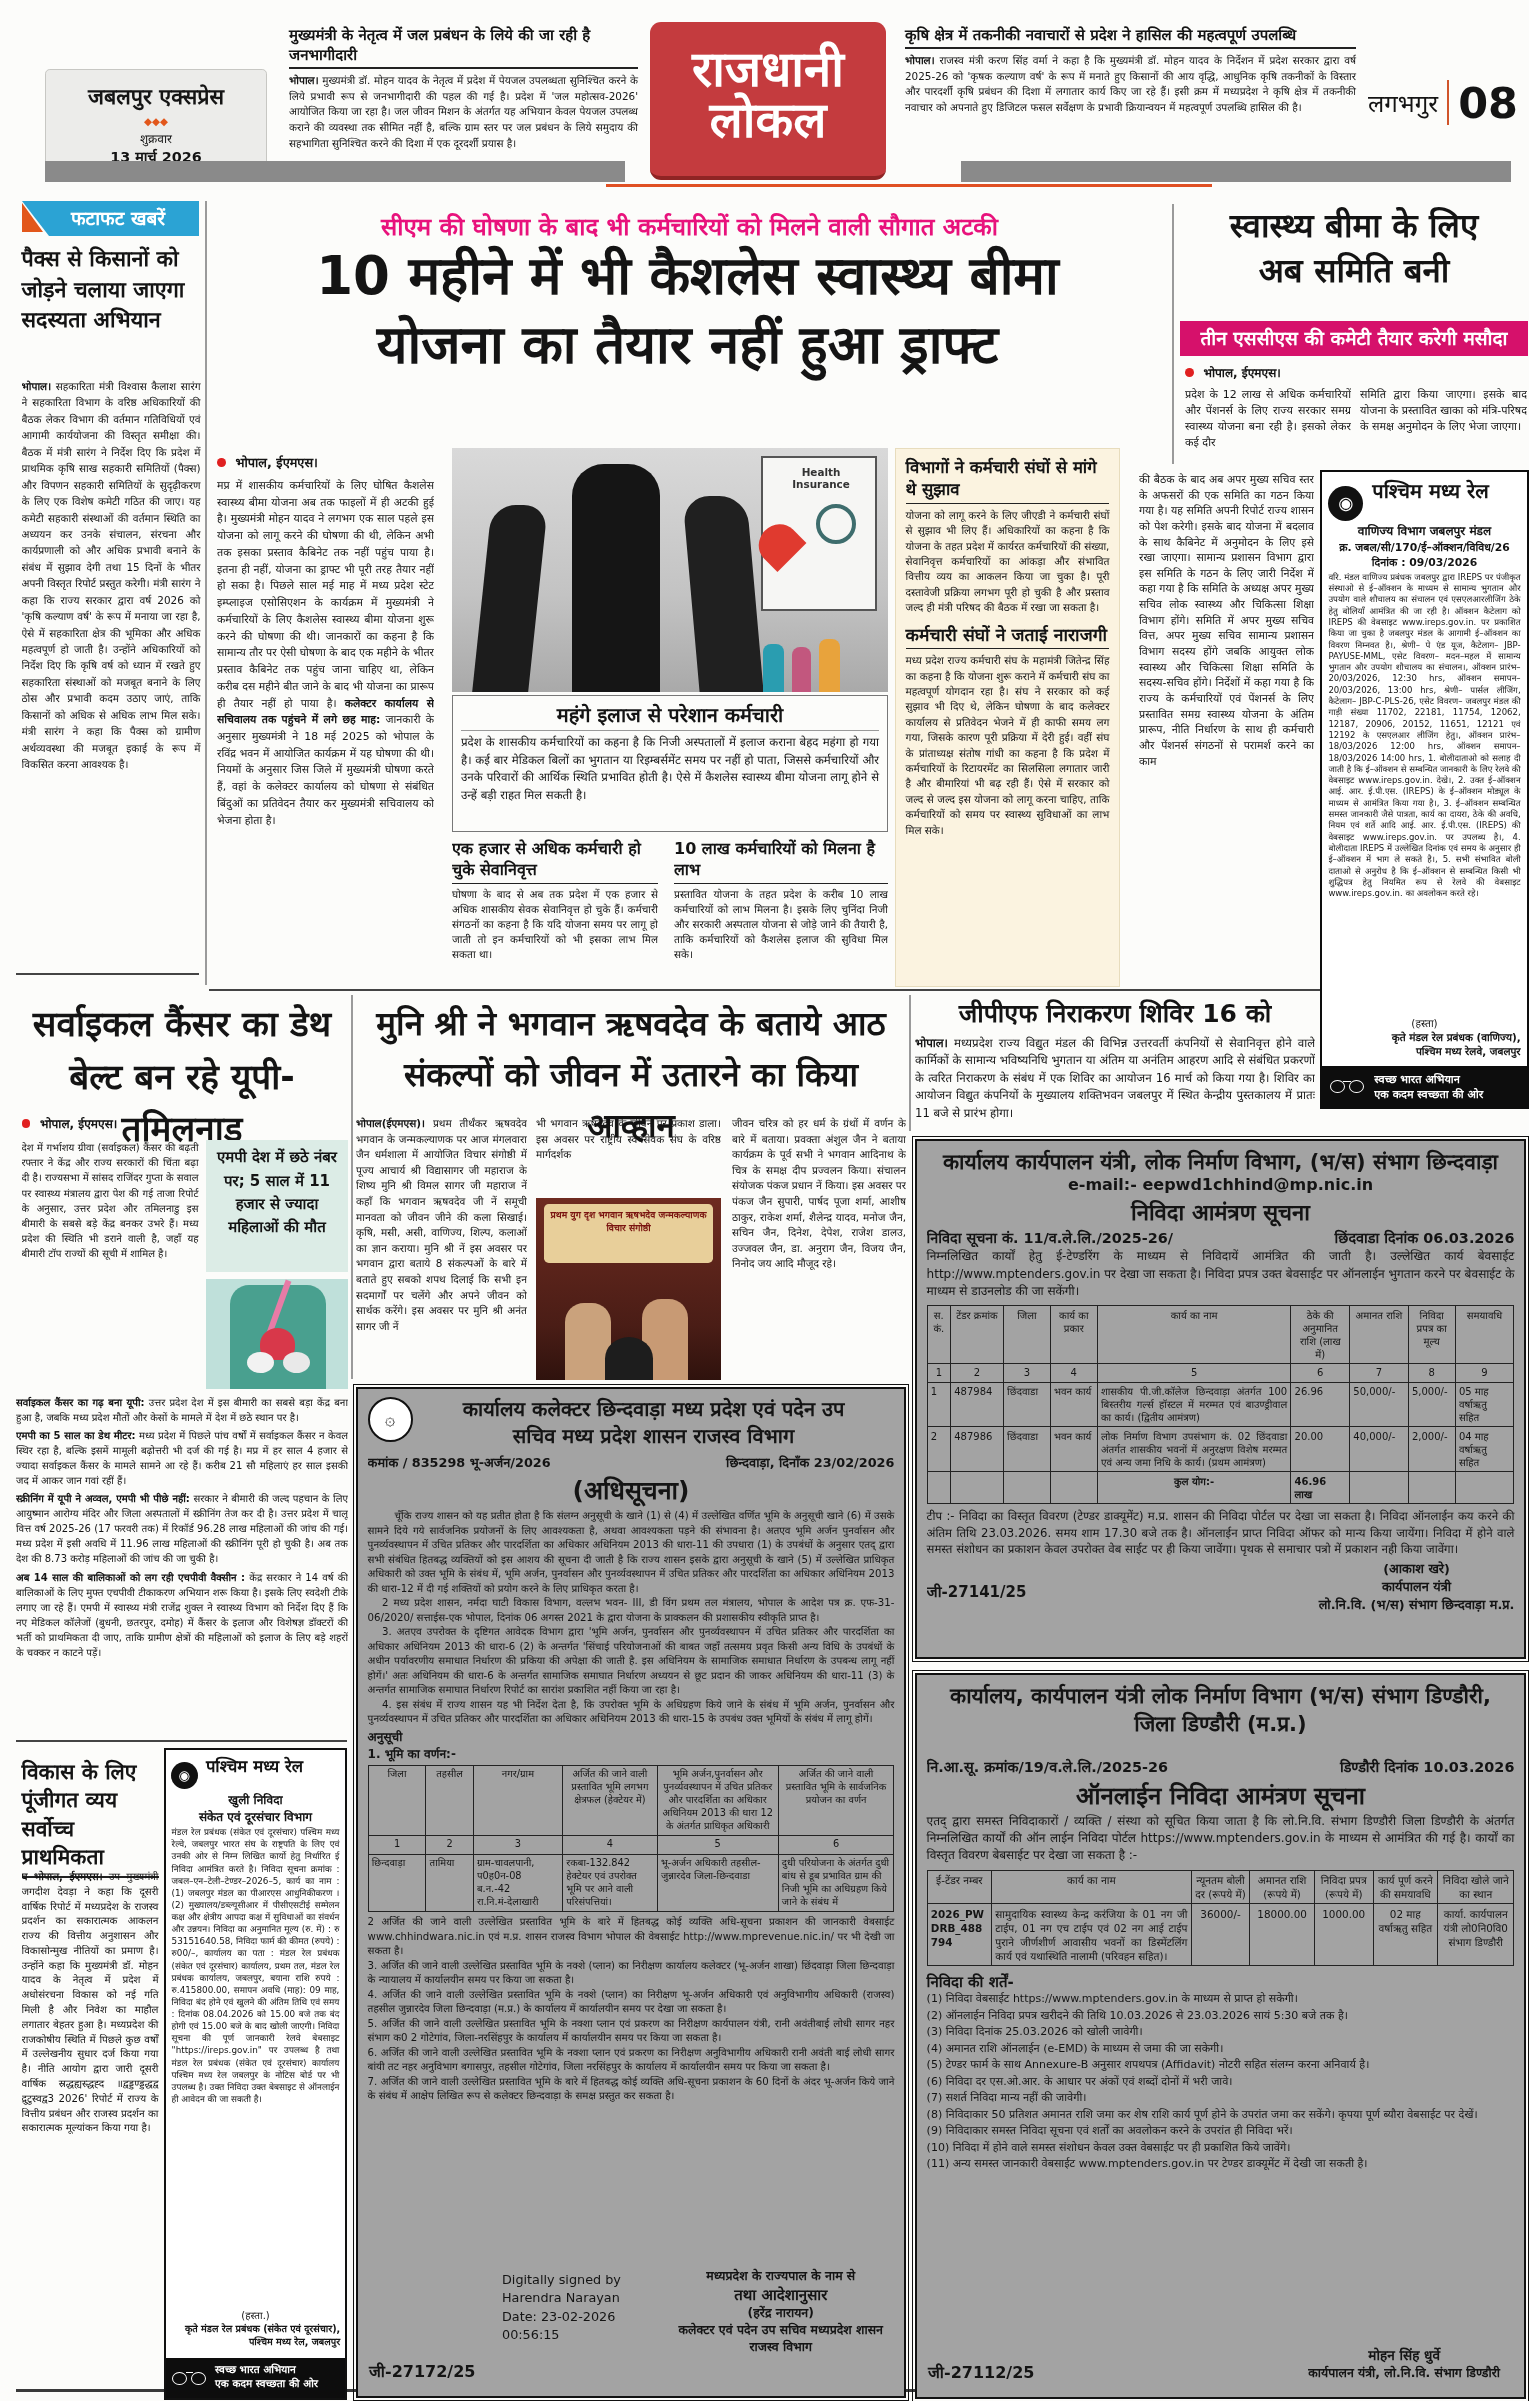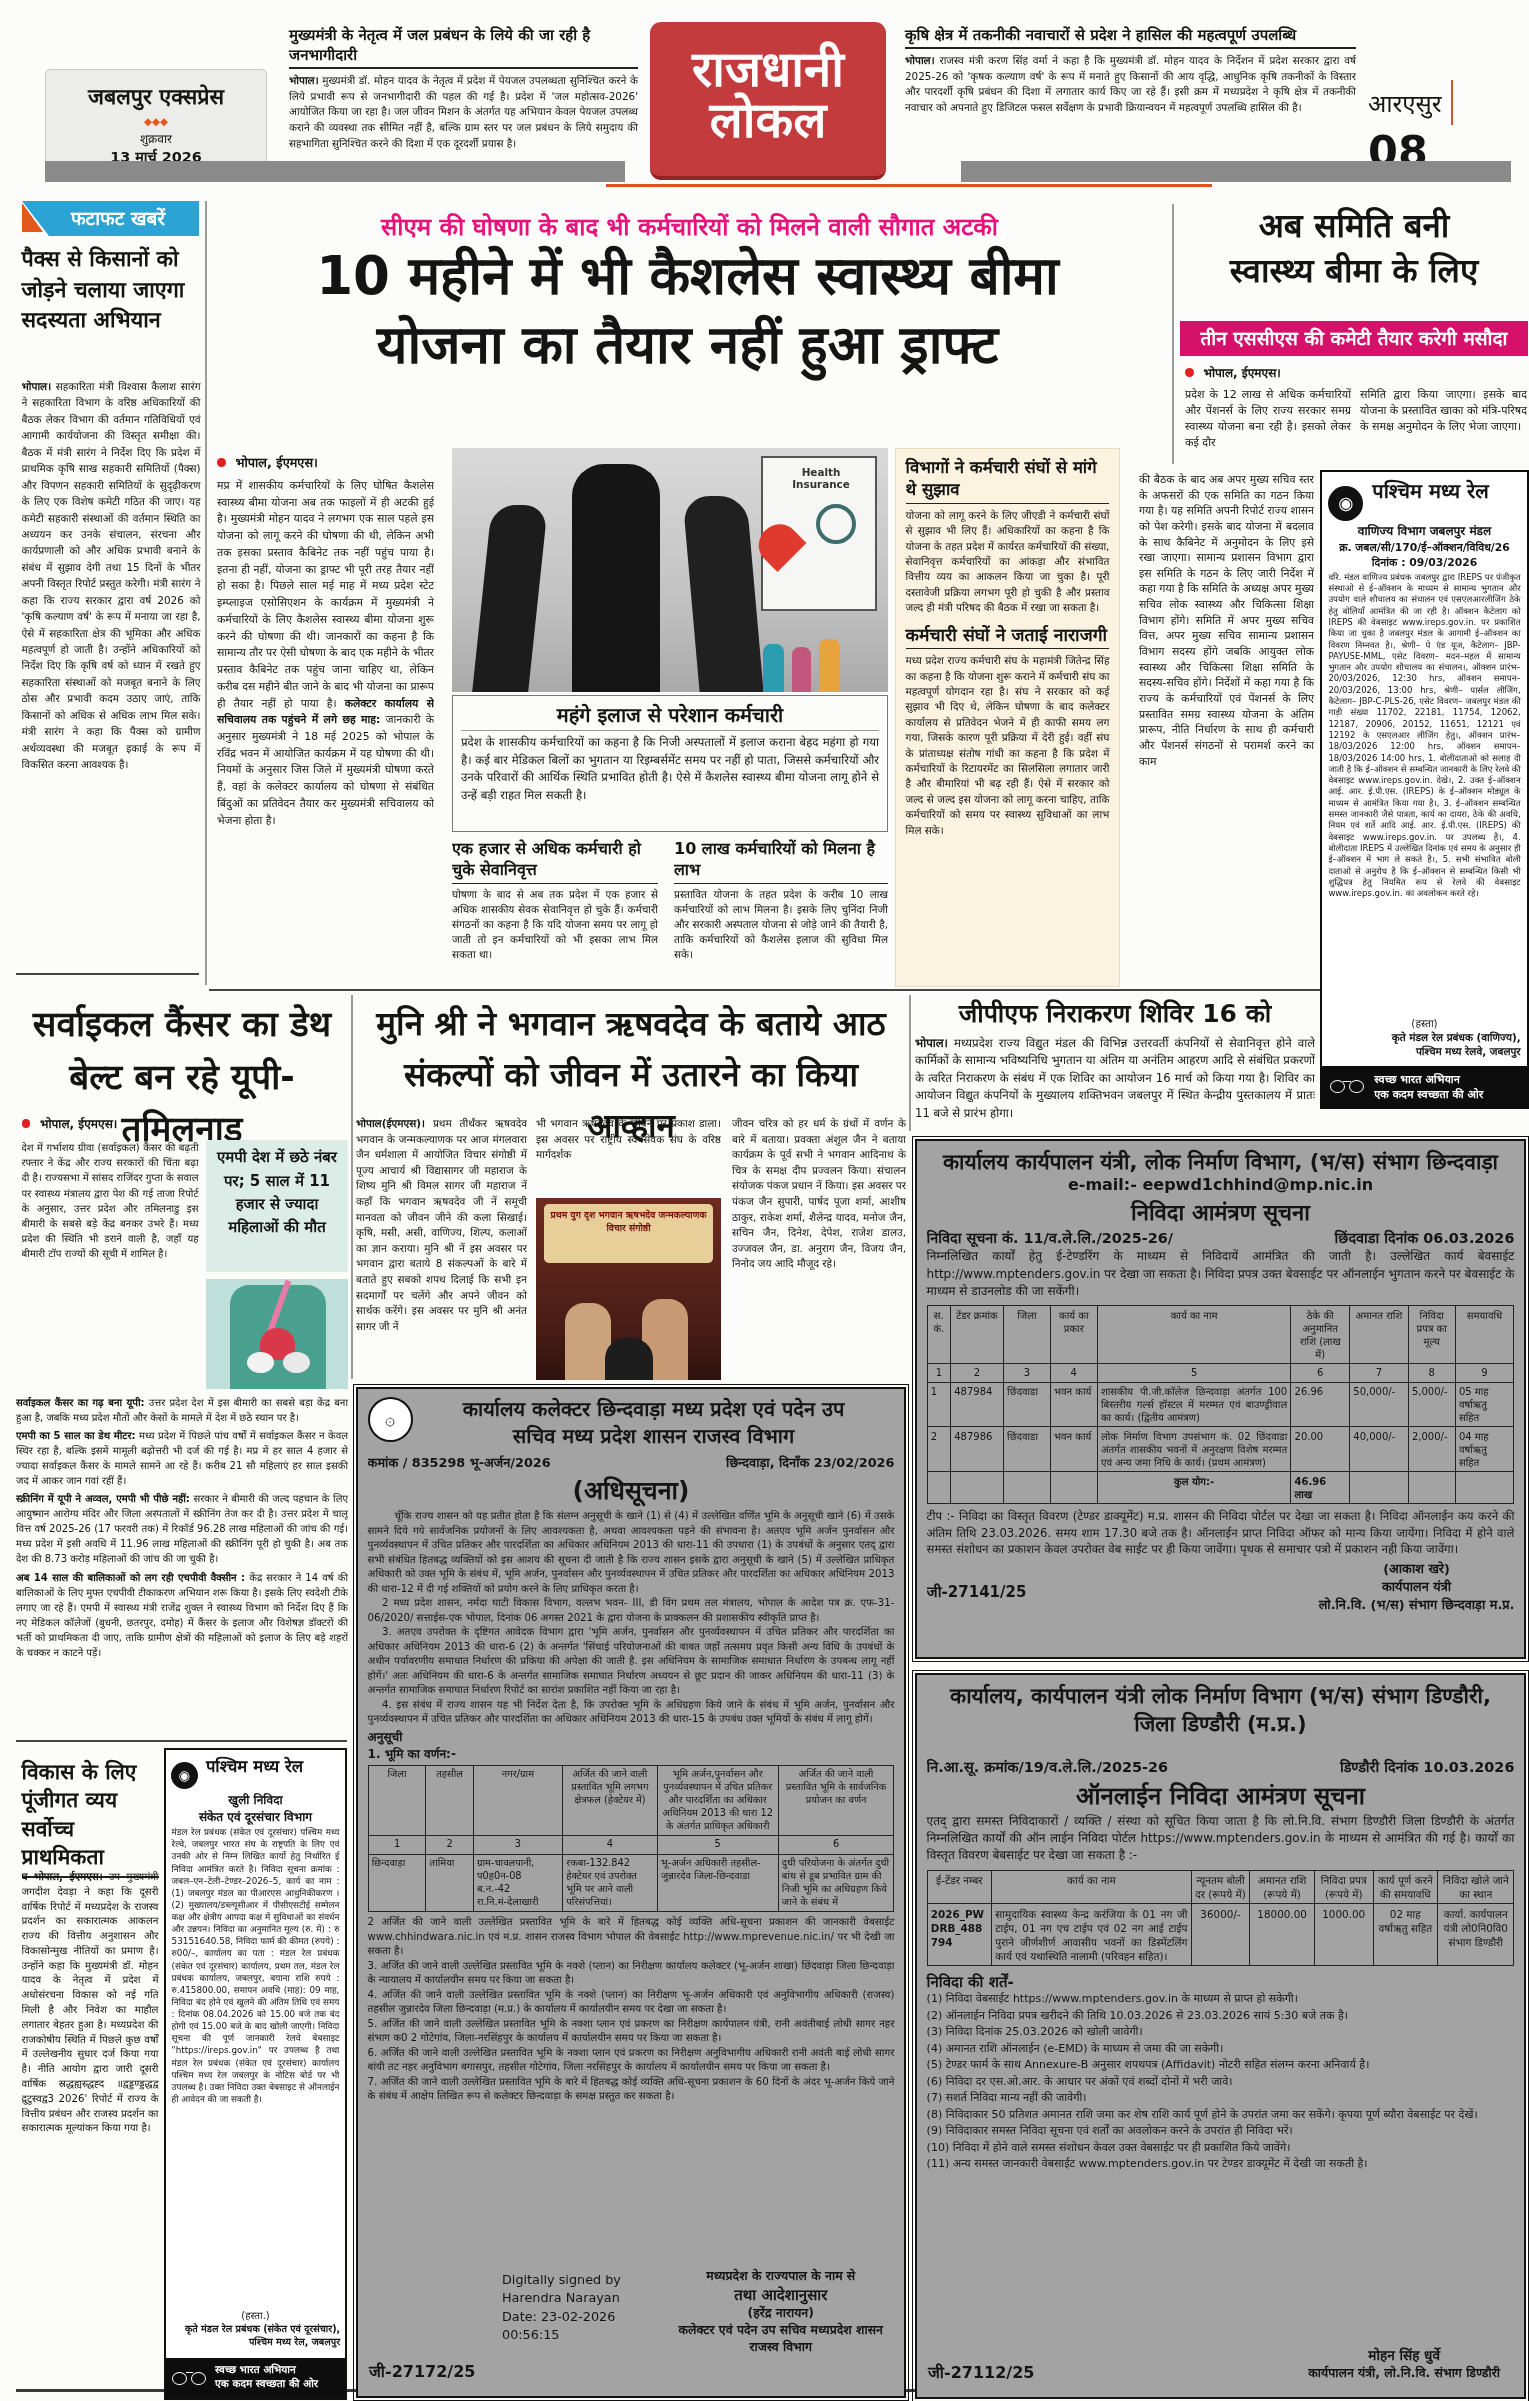--- a/index.html
+++ b/index.html
@@ -60,21 +60,21 @@
 
   <div class="abs" style="left:905px;top:24px;width:451px;">
     <div class="b" style="font-size:15px;border-bottom:2px solid #222;padding-bottom:3.2px;margin-bottom:4px;">कृषि क्षेत्र में तकनीकी नवाचारों से प्रदेश ने हासिल की महत्वपूर्ण उपलब्धि</div>
     <div class="smallcol" style="font-size:10.4px;">
       <span class="b">भोपाल।</span>
       <span>राजस्व मंत्री करण सिंह वर्मा ने कहा है कि मुख्यमंत्री डॉ. मोहन यादव के निर्देशन में प्रदेश सरकार द्वारा वर्ष 2025-26 को 'कृषक कल्याण वर्ष' के रूप में मनाते हुए किसानों की आय वृद्धि, आधुनिक कृषि तकनीकों के विस्तार और पारदर्शी कृषि प्रबंधन की दिशा में लगातार कार्य किए जा रहे हैं। इसी क्रम में मध्यप्रदेश ने कृषि क्षेत्र में तकनीकी नवाचार को अपनाते हुए डिजिटल फसल सर्वेक्षण के प्रभावी क्रियान्वयन में महत्वपूर्ण उपलब्धि हासिल की है।</span>
     </div>
   </div>
 
   <div class="abs" style="left:1368px;top:80px;width:151px;">
-    <span style="font-size:24px;vertical-align:top;line-height:48px;">आरएसुर</span>
+    <span style="font-size:24px;vertical-align:top;line-height:48px;">लगभगुर</span>
     <span style="display:inline-block;width:2.4px;height:45px;background:#d0542a;margin:0 4.8px;vertical-align:top;"></span>
     <span class="b" style="font-size:43px;vertical-align:top;line-height:46px;">08</span>
   </div>
   <div class="abs rule" style="left:961px;top:161px;width:550px;height:21px;"></div>
 
   <div class="abs vrule" style="left:205px;top:201px;height:784px;"></div>
   <div class="abs vrule" style="left:1172px;top:204px;height:260px;"></div>
   <div class="abs vrule" style="left:351px;top:995px;height:384px;"></div>
   <div class="abs vrule" style="left:909px;top:995px;height:136px;"></div>
   <div class="abs hrule" style="left:209px;top:989px;width:1318px;"></div>
@@ -135,22 +135,22 @@
   </div>
 
   <div class="abs clip" style="left:895px;top:448px;width:225px;height:539px;background:#fbf3e0;border:0.8px solid #e7dcbd;padding:8px 9.6px;box-sizing:border-box;">
     <div class="b boxhead" style="font-size:16.7px;line-height:1.3;margin-bottom:4px;">विभागों ने कर्मचारी संघों से मांगे थे सुझाव</div>
     <div class="j" style="font-size:10.4px;line-height:1.48;margin-bottom:6.4px;">योजना को लागू करने के लिए जीएडी ने कर्मचारी संघों से सुझाव भी लिए हैं। अधिकारियों का कहना है कि योजना के तहत प्रदेश में कार्यरत कर्मचारियों की संख्या, सेवानिवृत्त कर्मचारियों का आंकड़ा और संभावित वित्तीय व्यय का आकलन किया जा चुका है। पूरी दस्तावेजी प्रक्रिया लगभग पूरी हो चुकी है और प्रस्ताव जल्द ही मंत्री परिषद की बैठक में रखा जा सकता है।</div>
     <div class="b boxhead" style="font-size:17.5px;margin-bottom:4px;">कर्मचारी संघों ने जताई नाराजगी</div>
     <div class="j" style="font-size:10.4px;line-height:1.48;">मध्य प्रदेश राज्य कर्मचारी संघ के महामंत्री जितेन्द्र सिंह का कहना है कि योजना शुरू कराने में कर्मचारी संघ का महत्वपूर्ण योगदान रहा है। संघ ने सरकार को कई सुझाव भी दिए थे, लेकिन घोषणा के बाद कलेक्टर कार्यालय से प्रतिवेदन भेजने में ही काफी समय लग गया, जिसके कारण पूरी प्रक्रिया में देरी हुई। वहीं संघ के प्रांताध्यक्ष संतोष गांधी का कहना है कि प्रदेश में कर्मचारियों के रिटायरमेंट का सिलसिला लगातार जारी है और बीमारियां भी बढ़ रही हैं। ऐसे में सरकार को जल्द से जल्द इस योजना को लागू करना चाहिए, ताकि कर्मचारियों को समय पर स्वास्थ्य सुविधाओं का लाभ मिल सके।</div>
   </div>
 
   <div class="abs b c" style="left:1180px;top:204px;width:348px;font-size:33px;line-height:1.35;">
+    <div>स्वास्थ्य बीमा के लिए</div>
     <div>अब समिति बनी</div>
-    <div>स्वास्थ्य बीमा के लिए</div>
   </div>
   <div class="abs b c" style="left:1180px;top:321px;width:348px;height:35px;background:#d6116b;color:#fff;font-size:19px;line-height:35px;">तीन एससीएस की कमेटी तैयार करेगी मसौदा</div>
   <div class="abs" style="left:1185px;top:364px;">
     <span class="dot"></span>
     <span class="byline">भोपाल, ईएमएस।</span>
   </div>
   <div class="abs j clip" style="left:1185px;top:387px;width:166px;height:77px;font-size:11px;line-height:1.45;">प्रदेश के 12 लाख से अधिक कर्मचारियों और पेंशनर्स के लिए राज्य सरकार समग्र स्वास्थ्य योजना बना रही है। इसको लेकर कई दौर</div>
   <div class="abs j clip" style="left:1360px;top:387px;width:167px;height:77px;font-size:11px;line-height:1.45;">समिति द्वारा किया जाएगा। इसके बाद योजना के प्रस्तावित खाका को मंत्रि-परिषद के समक्ष अनुमोदन के लिए भेजा जाएगा।</div>
   <div class="abs j clip" style="left:1139px;top:472px;width:175px;height:515px;font-size:10.8px;line-height:1.45;">की बैठक के बाद अब अपर मुख्य सचिव स्तर के अफसरों की एक समिति का गठन किया गया है। यह समिति अपनी रिपोर्ट राज्य शासन को पेश करेगी। इसके बाद योजना में बदलाव के साथ कैबिनेट में अनुमोदन के लिए इसे रखा जाएगा। सामान्य प्रशासन विभाग द्वारा इस समिति के गठन के लिए जारी निर्देश में कहा गया है कि समिति के अध्यक्ष अपर मुख्य सचिव लोक स्वास्थ्य और चिकित्सा शिक्षा विभाग होंगे। समिति में अपर मुख्य सचिव वित्त, अपर मुख्य सचिव सामान्य प्रशासन विभाग सदस्य होंगे जबकि आयुक्त लोक स्वास्थ्य और चिकित्सा शिक्षा समिति के सदस्य-सचिव होंगे। निर्देशों में कहा गया है कि राज्य के कर्मचारियों एवं पेंशनर्स के लिए प्रस्तावित समग्र स्वास्थ्य योजना के अंतिम प्रारूप, नीति निर्धारण के साथ ही कर्मचारी और पेंशनर्स संगठनों से परामर्श करने का काम</div>
 

